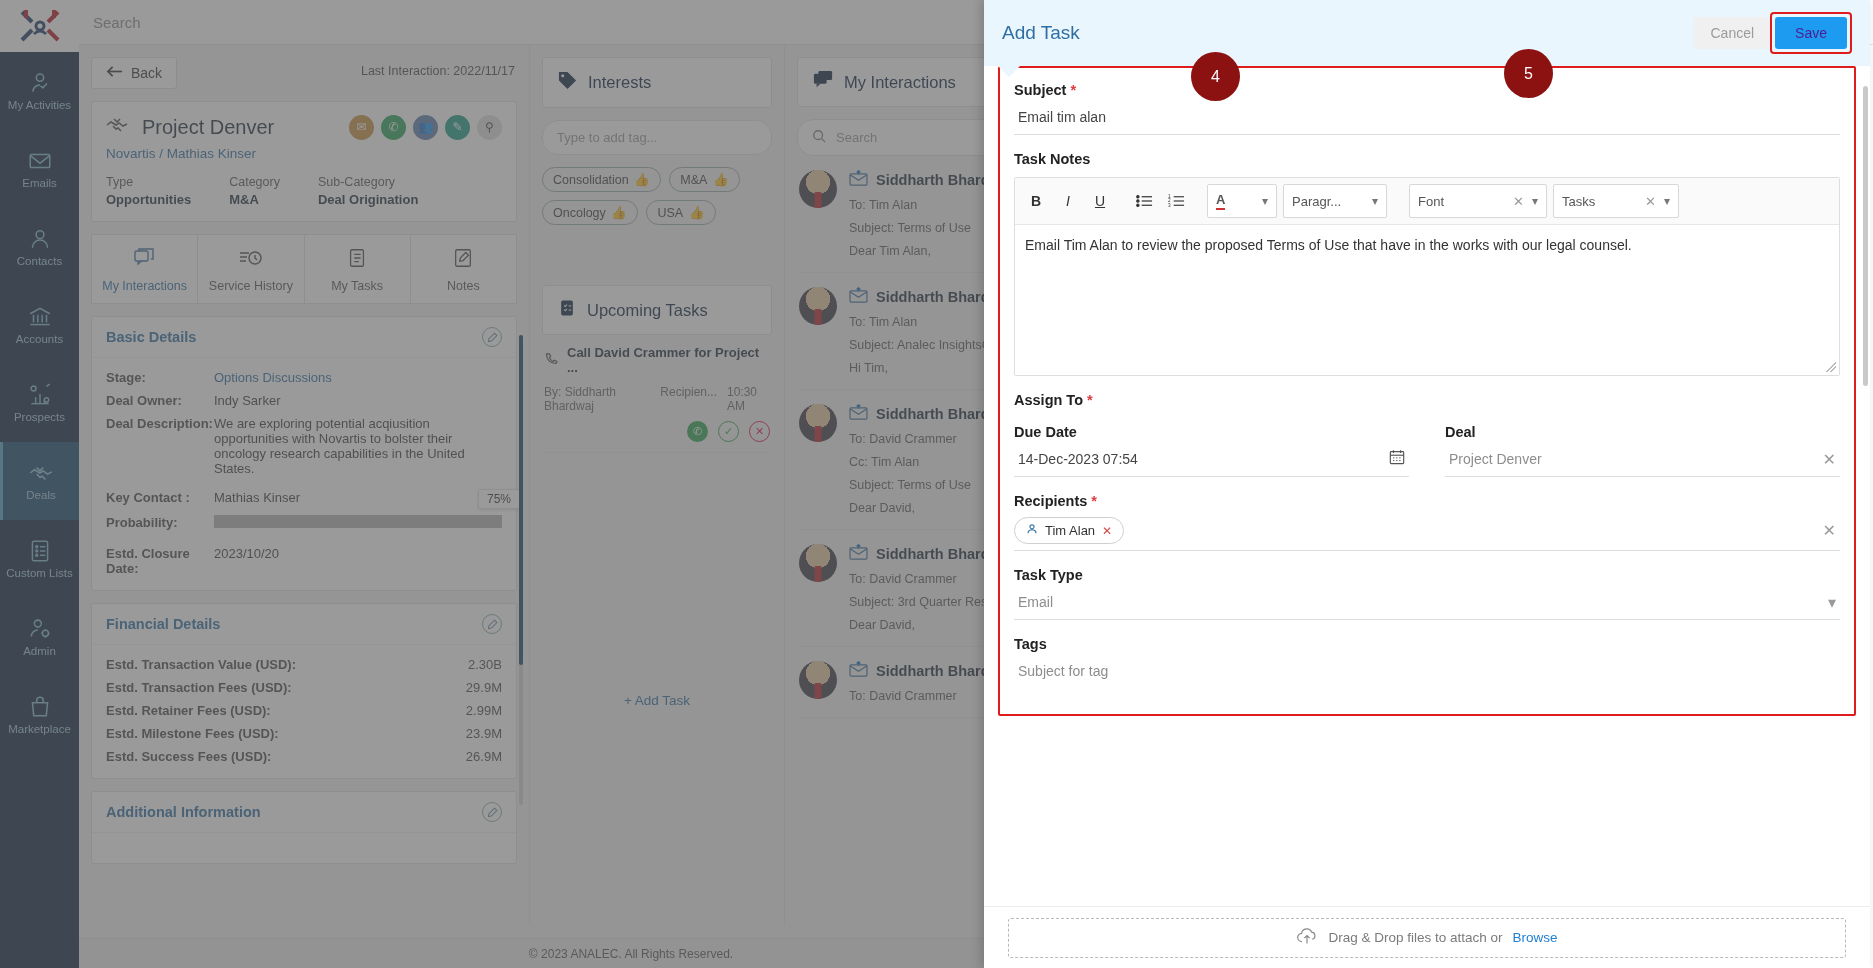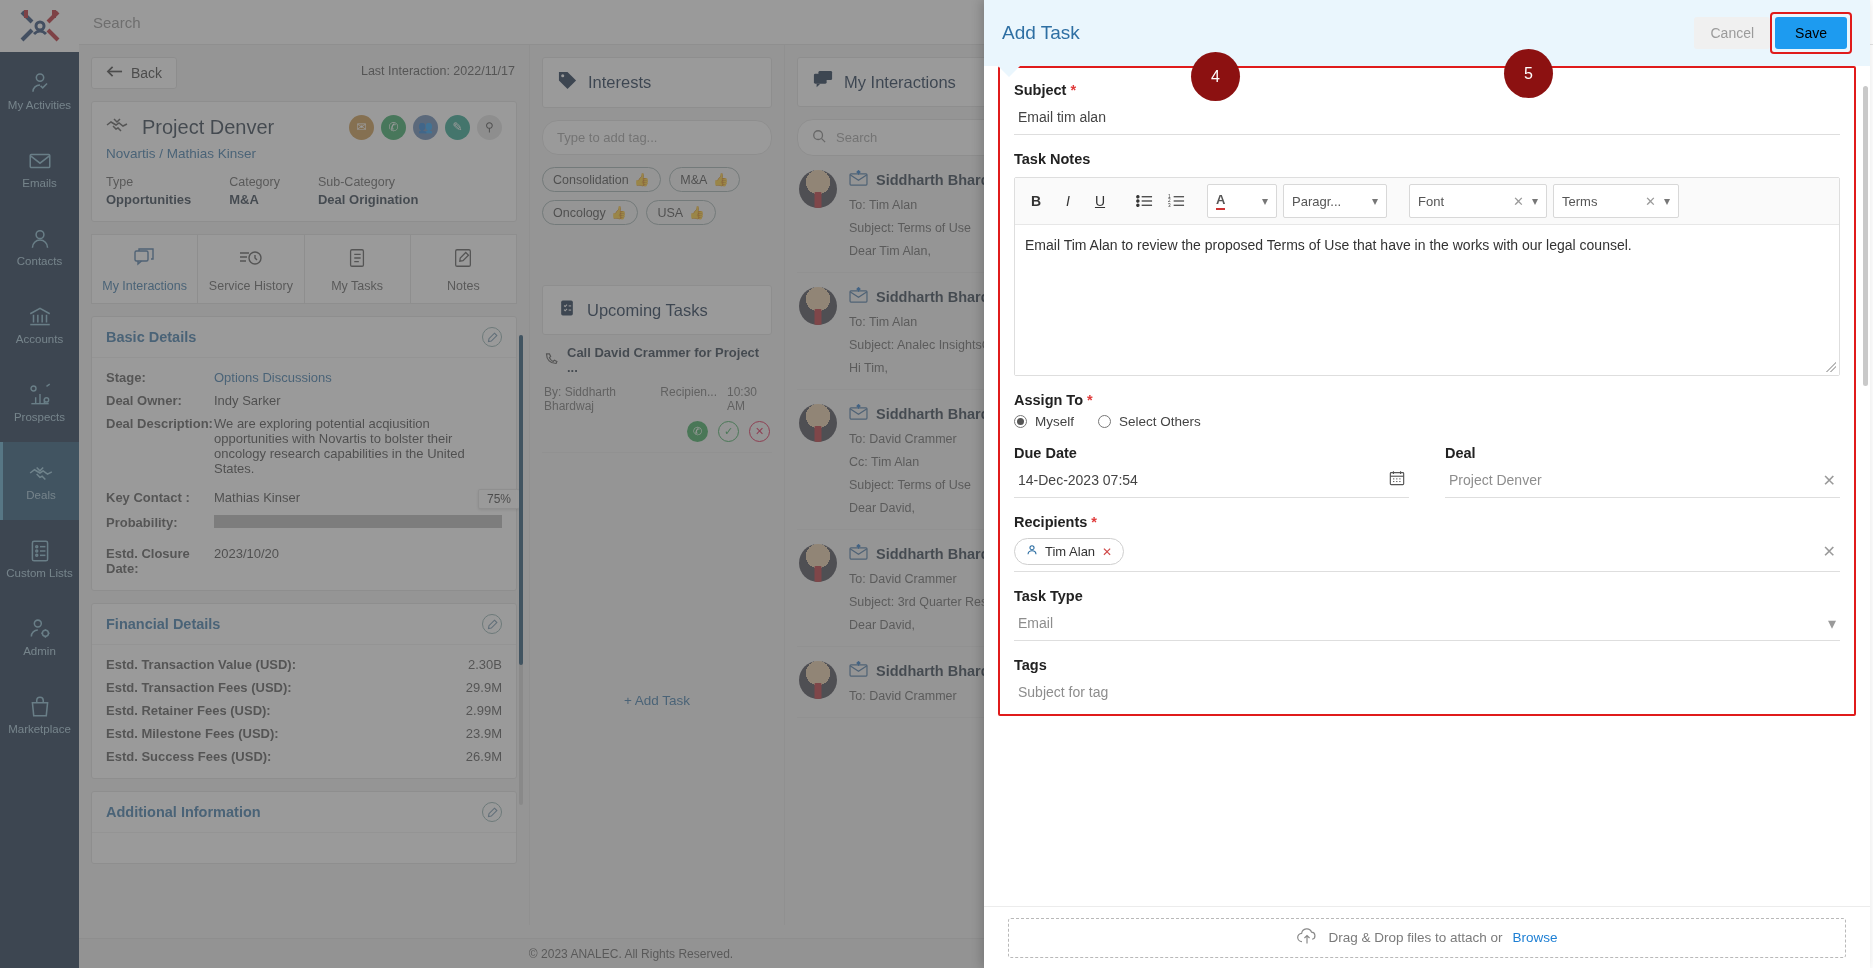--- a/index.html
+++ b/index.html
@@ -168,21 +168,21 @@
     display:flex; align-items:center; padding: 0 18px;
   }
   .drawer-title { color:#2e6fa3; font-size:19px; }
   .drawer-actions { margin-left:auto; display:flex; align-items:center; }
   .btn-cancel {
     background:#f0f0f0; border:none; color:#9b9b9b; font-size:14px;
     padding:8px 16px; border-radius:3px; cursor:pointer;
   }
   .save-wrap { border:2px solid #e01b1b; border-radius:4px; padding:3px; }
   .btn-save {
-    background:#1d9bf0; border:none; color:#000000; font-size:14px;
+    background:#1d9bf0; border:none; color:#4c1d95; font-size:14px;
     padding:8px 20px; border-radius:3px; cursor:pointer;
   }
   .notch {
     position:absolute; left:14px; top:66px; width:0;height:0;
     border-left:11px solid transparent; border-right:11px solid transparent;
     border-top:11px solid #eaf6fd;
   }
   .badge {
     position:absolute; width:49px; height:49px; border-radius:50%;
     background:#8c1111; color:#fff; display:flex; align-items:center;
@@ -834,47 +834,37 @@
                 <span class="chev">▾</span>
               </span>
               <span class="tb-box font">
                 <span class="lbl">Font</span>
                 <span class="sp">
                   <span class="xmark">✕</span>
                   <span class="chev">▾</span>
                 </span>
               </span>
               <span class="tb-box size">
-                <span class="lbl">Terms</span>
+                <span class="lbl">Tasks</span>
                 <span class="sp">
                   <span class="xmark">✕</span>
                   <span class="chev">▾</span>
                 </span>
               </span>
             </div>
             <div class="rte-area">
               <span>Email Tim Alan to review the proposed Terms of Use that have in the works with our legal counsel.</span>
               <span class="rte-grip"></span>
             </div>
           </div>
         </div>
 
         <div class="f-group">
           <div class="f-label">
             <span>Assign To</span><span class="req"> *</span>
-          </div>
-          <div class="radio-row">
-            <span class="radio">
-              <span class="dot on"></span>
-              <span>Myself</span>
-            </span>
-            <span class="radio">
-              <span class="dot"></span>
-              <span>Select Others</span>
-            </span>
           </div>
         </div>
 
         <div class="f-group two-col">
           <div>
             <div class="f-label">Due Date</div>
             <div class="f-row-line">
               <span class="val">14-Dec-2023 07:54</span>
               <span class="tail">
                 <svg width="16" height="16" viewBox="0 0 18 18" fill="none" stroke="#555" stroke-width="1.3">

